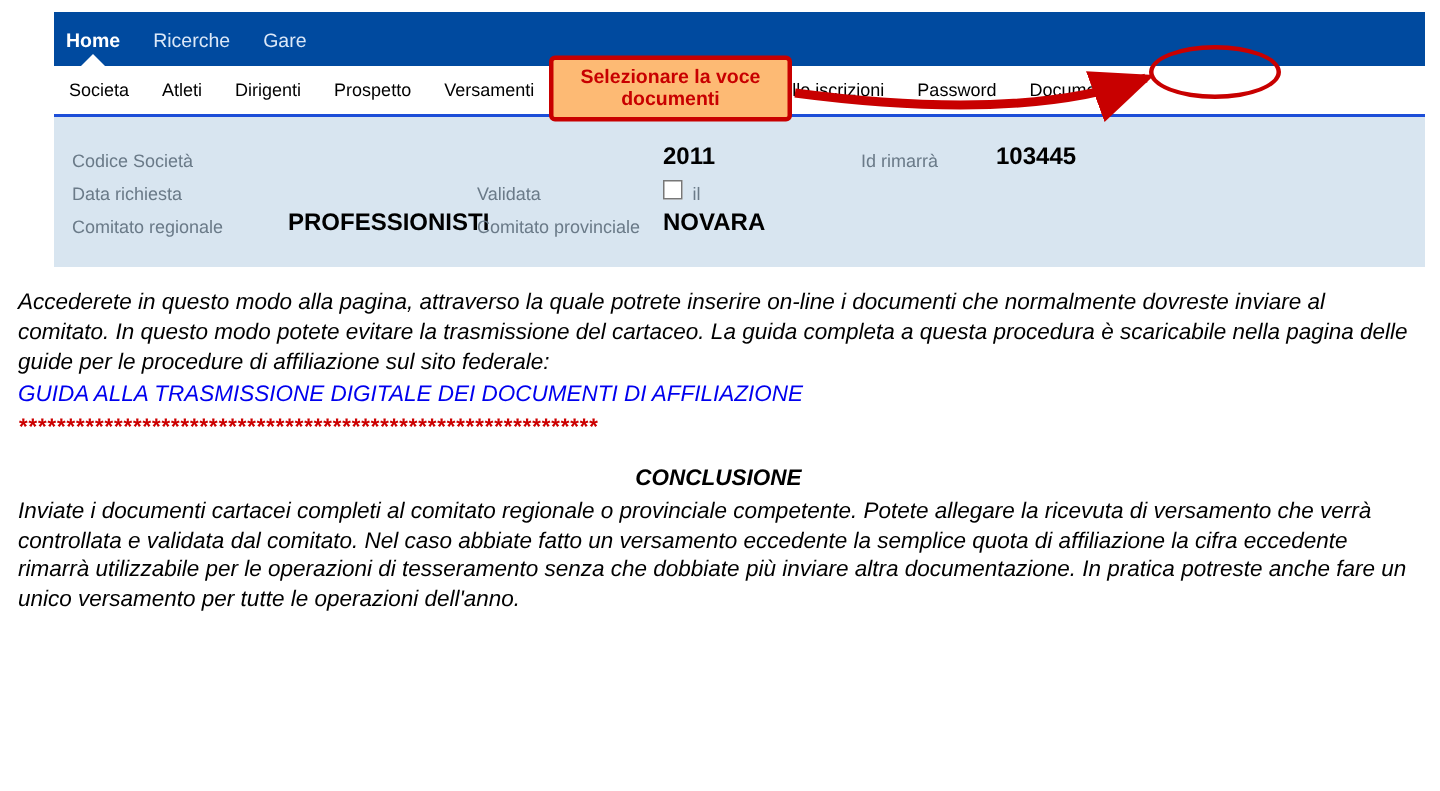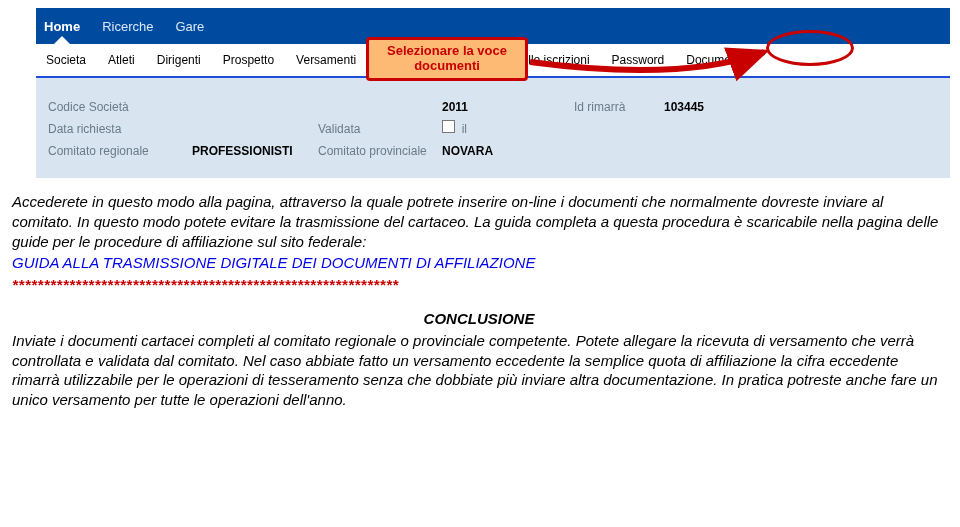--- a/index.html
+++ b/index.html
@@ -75,21 +75,21 @@
     gap: 6px;
   }
   .flabel {
     color: #6a7a88;
     font-size: 12px;
     white-space: nowrap;
   }
   .fvalue {
     color: #000;
     font-weight: bold;
-    font-size: 12px;
+    font-size: 16px;
     white-space: nowrap;
   }
   .c1 { width: 138px; }
   .c2 { width: 120px; }
   .c3 { width: 118px; }
   .c4 { width: 126px; }
   .c5 { width: 84px; }
   .c6 { width: 80px; }
   .checkbox {
     display:inline-block;

